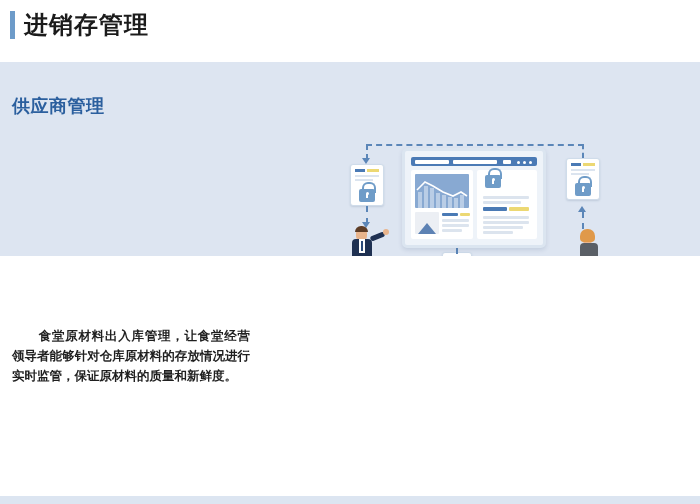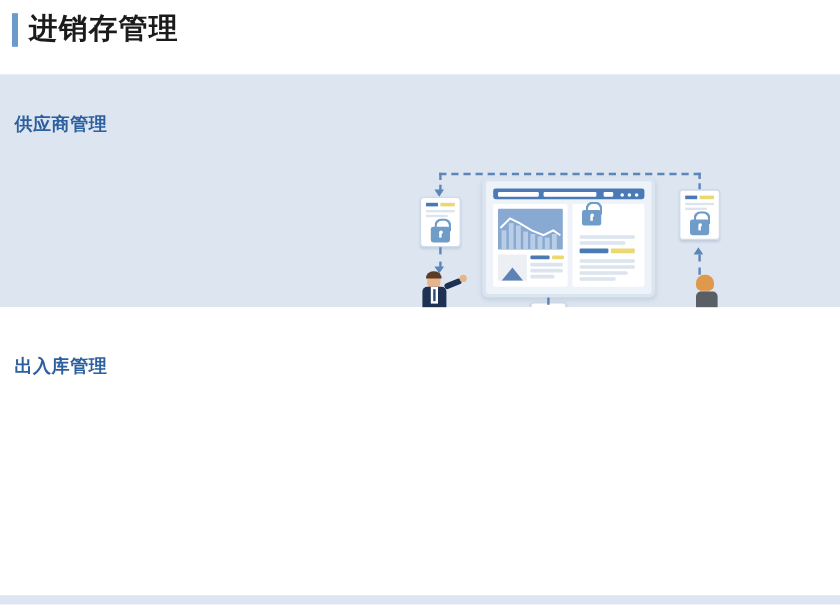--- a/index.html
+++ b/index.html
@@ -11,21 +11,21 @@
   }
   .page{position:relative;width:700px;height:504px;overflow:hidden;background:#fff;}
 
   
   .header{position:absolute;left:0;top:0;width:700px;height:62px;background:#ffffff;}
   .header-accent{position:absolute;left:10px;top:11px;width:5px;height:28px;background:#6d9bc9;}
   .header-title{position:absolute;left:24px;top:8px;font-size:24px;font-weight:700;color:#1b1b1b;letter-spacing:1px;line-height:34px;}
 
   
   .section-supplier{position:absolute;left:0;top:62px;width:700px;height:194px;background:#dde5f1;}
-  .sec-head{position:absolute;font-size:15px;font-weight:700;color:#2b5f9e;letter-spacing:.5px;}
+  .sec-head{position:absolute;font-size:18px;font-weight:700;color:#2b5f9e;letter-spacing:.5px;}
   .sec-body{position:absolute;font-size:12.5px;line-height:20px;color:#1f1f1f;font-weight:600;width:238px;text-align:justify;}
   .s1-head{left:12px;top:32px;}
   .s1-body{left:12px;top:62px;}
   .indent{display:inline-block;width:26px;}
 
   
   .section-stock{position:absolute;left:0;top:256px;width:700px;height:240px;background:#ffffff;}
   .s2-head{left:12px;top:40px;}
   .s2-body{left:12px;top:70px;}
 
@@ -224,19 +224,19 @@
         <div style="position:absolute;left:22px;top:53px;width:6px;height:15px;background:#f0c2a0;border-radius:2px;"></div>
         <div style="position:absolute;left:12px;top:65px;width:10px;height:4px;border-radius:2px;background:#2b3446;"></div>
         <div style="position:absolute;left:21px;top:65px;width:10px;height:4px;border-radius:2px;background:#2b3446;"></div>
       </div>
 
     </div>
   </div>
 
   <div class="section-stock">
 
-    <div class="sec-head s2-head">出入库管理</div>
+    <div class="sec-body s2-body"><span class="indent"></span><span>食堂原材料出入库管理，让食堂经营领导者能够针对仓库原材料的存放情况进行实时监管，保证原材料的质量和新鲜度。</span></div>
 
   </div>
 
   <div class="footer-band"></div>
 
 </div>
 
 </body></html>

